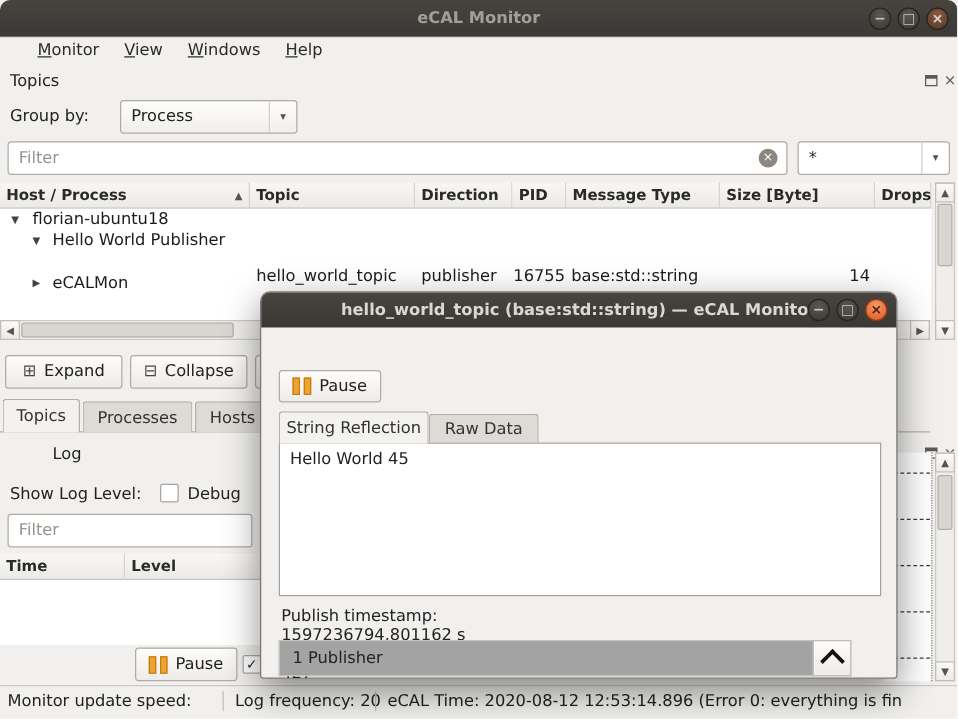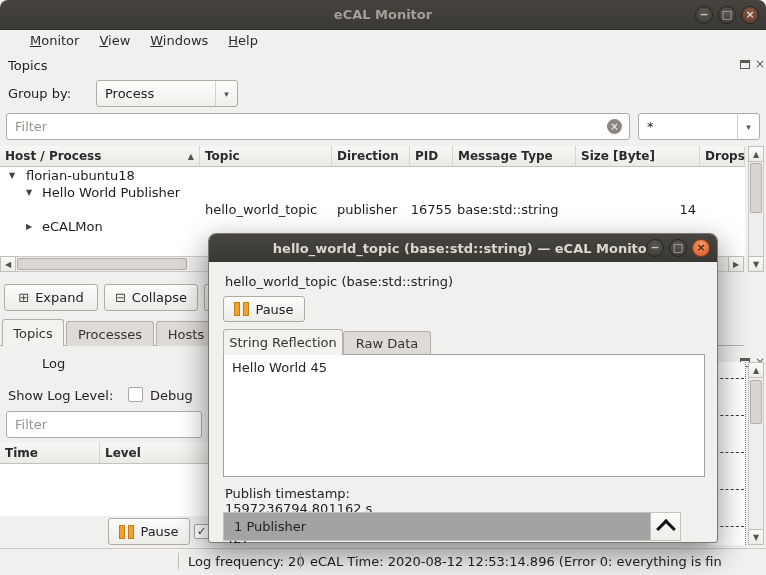--- a/index.html
+++ b/index.html
@@ -145,21 +145,21 @@
   <div class="abs" style="left:0;top:167px;width:745px;height:17px;">
     <span class="abs caret" style="left:9px;top:4px;">▼</span>
     <span class="abs cell-txt nowrap" style="left:26px;top:1px;">florian-ubuntu18</span>
   </div>
 
   <div class="abs" style="left:0;top:184px;width:745px;height:17px;">
     <span class="abs caret" style="left:26px;top:4px;">▼</span>
     <span class="abs cell-txt nowrap" style="left:42px;top:1px;">Hello World Publisher</span>
   </div>
 
-  <div class="abs" style="left:0;top:201px;width:674px;height:17px;">
+  <div class="abs" style="left:0;top:213px;width:674px;height:17px;">
     <span class="abs cell-txt nowrap" style="left:205px;top:1px;">hello_world_topic</span>
     <span class="abs cell-txt nowrap" style="left:337px;top:1px;">publisher</span>
     <span class="abs cell-txt" style="left:410px;top:1px;width:42px;text-align:right;">16755</span>
     <span class="abs cell-txt nowrap" style="left:457px;top:1px;">base:std::string</span>
     <span class="abs cell-txt" style="left:576px;top:1px;width:120px;text-align:right;">14</span>
   </div>
 
   <div class="abs" style="left:0;top:218px;width:745px;height:17px;">
     <span class="abs caret" style="left:26px;top:4px;">▶</span>
     <span class="abs cell-txt nowrap" style="left:42px;top:1px;">eCALMon</span>
@@ -228,36 +228,36 @@
   <div class="abs dash-line" style="left:710px;top:415px;width:34px;"></div>
   <div class="abs dash-line" style="left:710px;top:452px;width:34px;"></div>
   <div class="abs dash-line" style="left:710px;top:489px;width:34px;"></div>
   <div class="abs dash-line" style="left:710px;top:526px;width:34px;"></div>
   <div class="abs sb-trough" style="left:748px;top:362px;width:16px;height:183px;"></div>
   <div class="abs sb-btn" style="left:748px;top:362px;width:16px;height:16px;">▲</div>
   <div class="abs sb-thumb" style="left:750px;top:380px;width:12px;height:44px;"></div>
   <div class="abs sb-btn" style="left:748px;top:529px;width:16px;height:16px;">▼</div>
 
   <div class="abs" style="left:0;top:548px;width:766px;height:27px;background:#f1f0ee;border-top:1px solid #cdc9c4;"></div>
+  <div class="abs nowrap" style="left:6px;top:554px;">Monitor update speed:</div>
   <div class="abs" style="left:178px;top:553px;width:1px;height:16px;background:#c0bdb7;"></div>
   <div class="abs nowrap" style="left:188px;top:554px;">Log frequency: 20</div>
   <div class="abs" style="left:300px;top:553px;width:1px;height:16px;background:#c0bdb7;"></div>
   <div class="abs nowrap" style="left:310px;top:554px;width:456px;overflow:hidden;">eCAL Time: 2020-08-12 12:53:14.896 (Error 0: everything is fin</div>
 
   <div class="abs dialog">
     <div class="dlg-title">
       <span>hello_world_topic (base:std::string) — eCAL Monitor</span>
       <span class="winbtns" style="top:5px;">
         <span class="wbtn">−</span>
         <span class="wbtn">□</span>
         <span class="wbtn close-hot">×</span>
       </span>
     </div>
 
-    <div class="abs nowrap" style="left:16px;top:40px;">hello_world_topic (base:std::string)</div>
 
     <div class="abs btn" style="left:14px;top:62px;width:82px;height:26px;">
       <span class="pause-ico">
           <i></i>
           <i></i>
         </span>
       <span>Pause</span>
     </div>
 
     <div class="abs tab active" style="left:14px;top:95px;width:120px;height:26px;">

